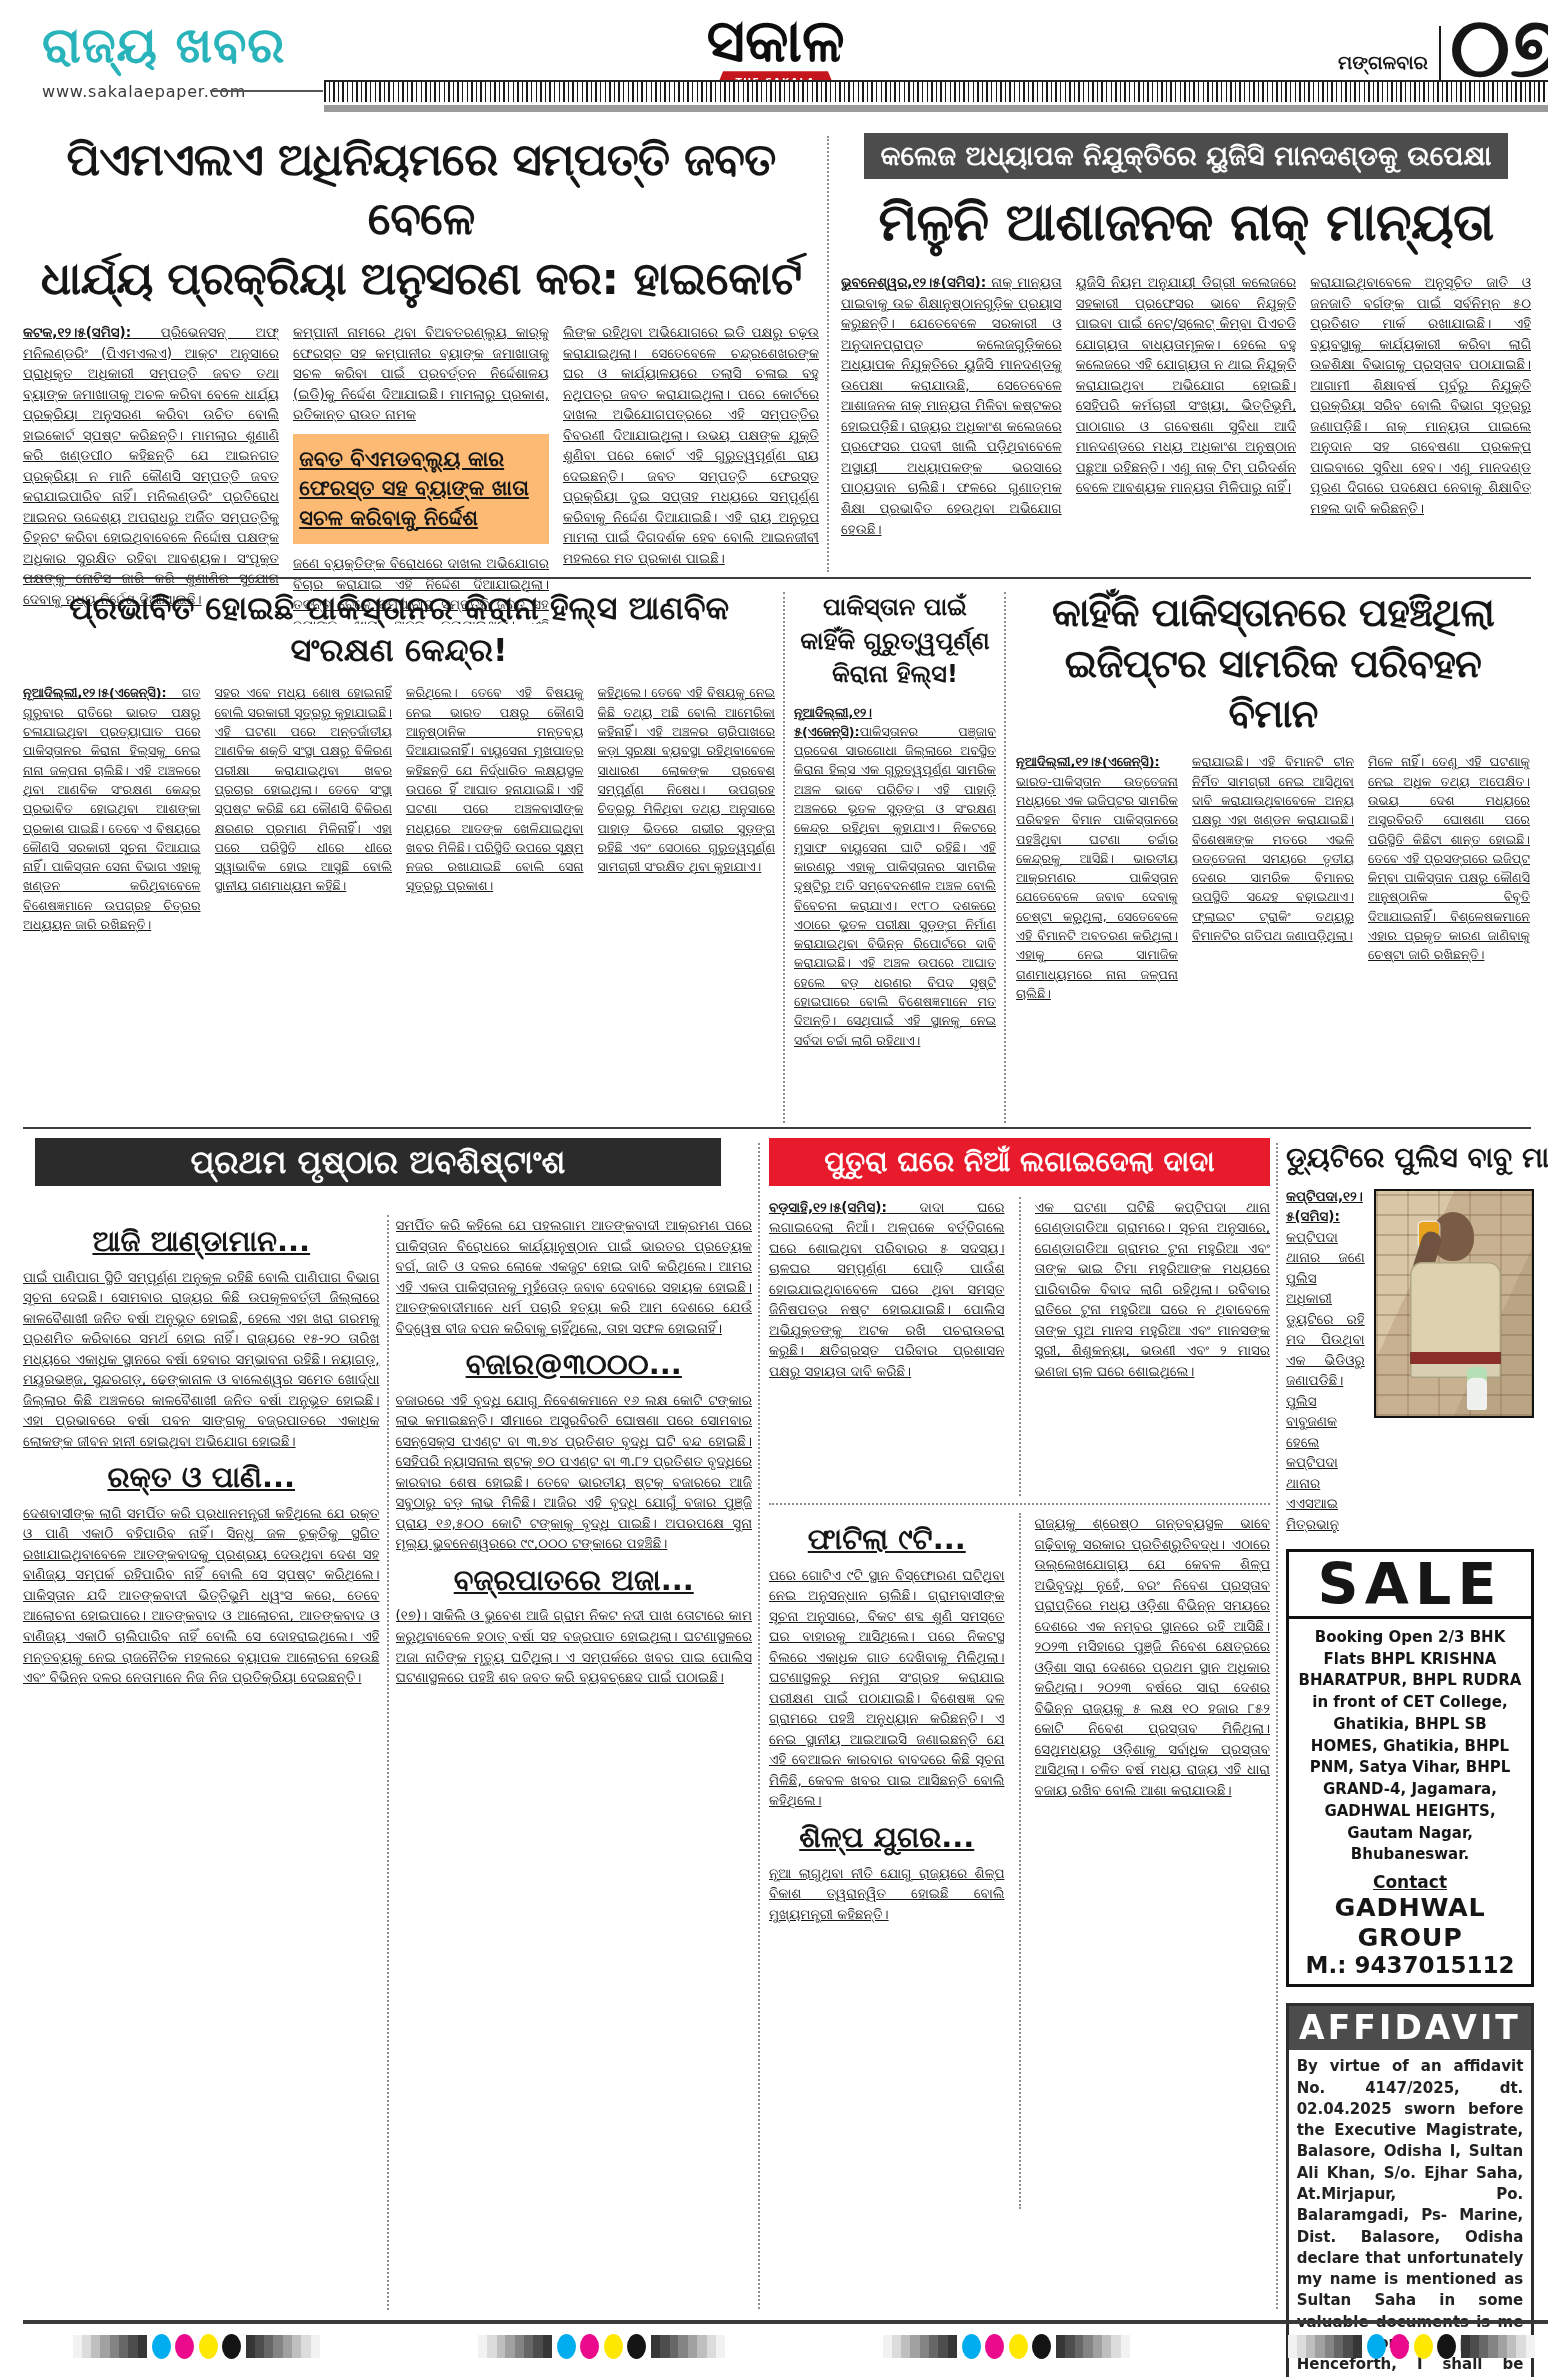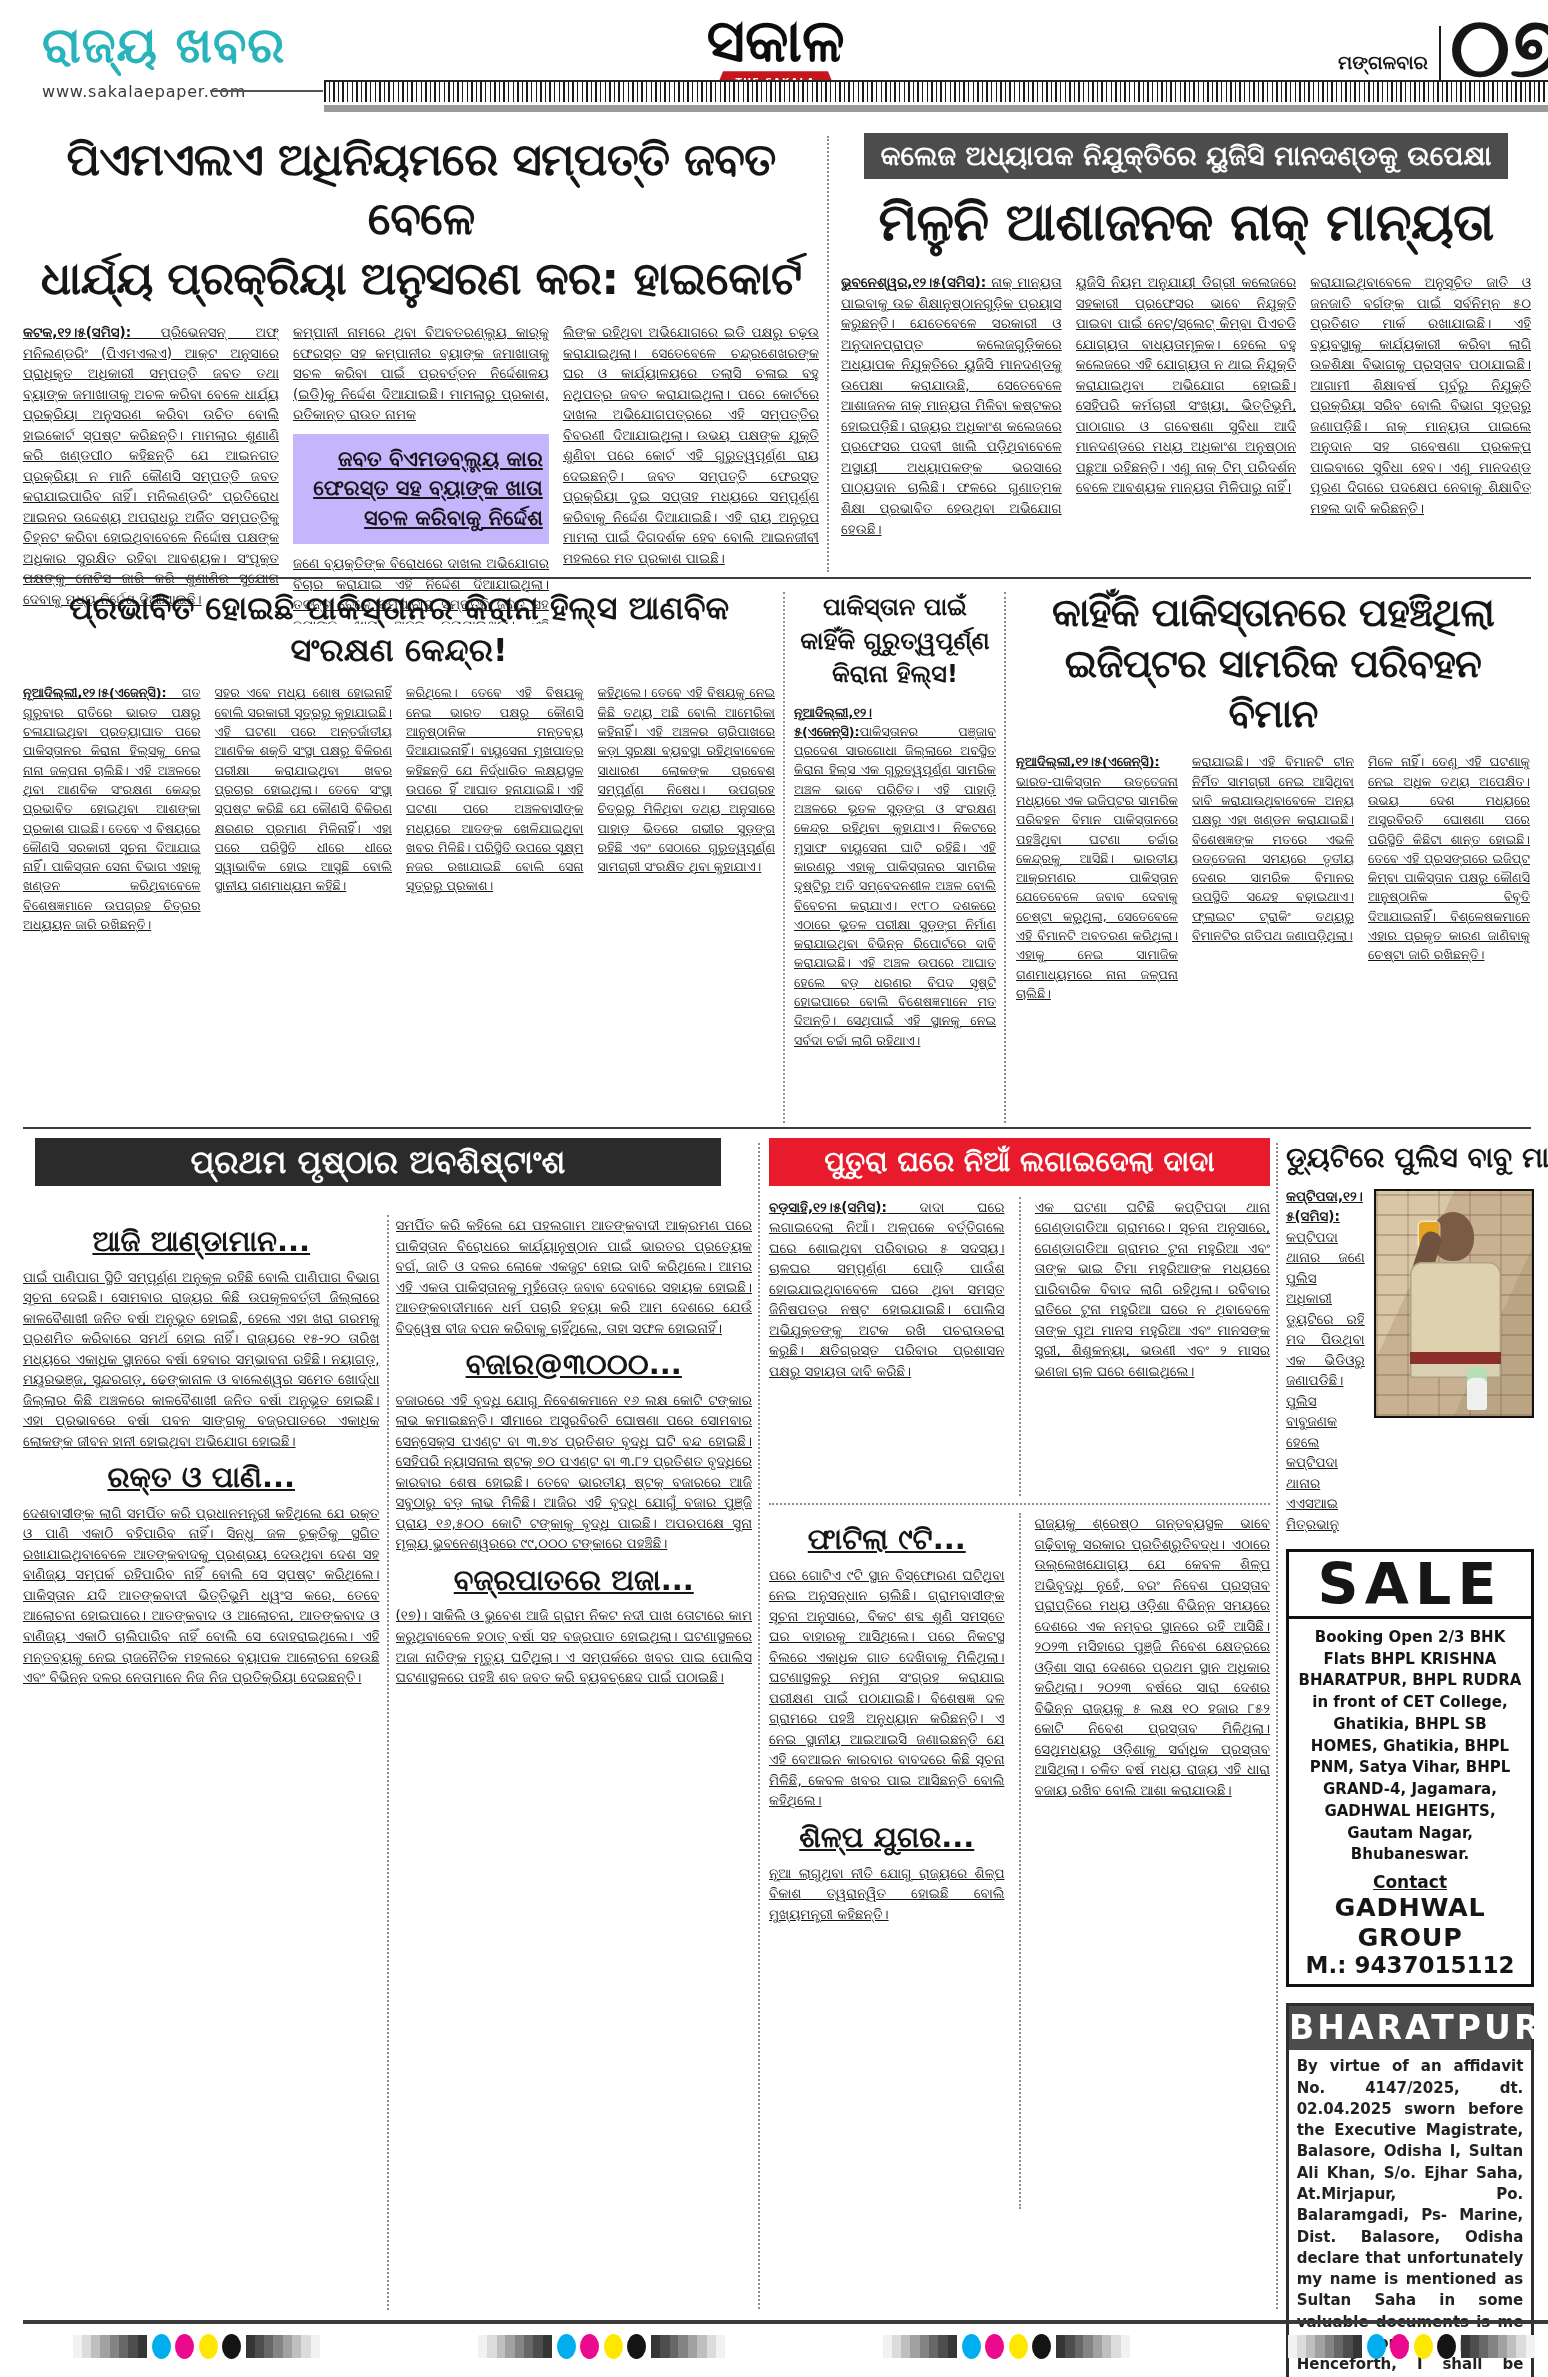--- a/index.html
+++ b/index.html
@@ -31,21 +31,21 @@
   .headline-s{font-size:24px;font-weight:800;text-align:center;line-height:1.4;}
   .kicker-gray{background:#4c4c4c;color:#fff;font-size:27px;font-weight:700;text-align:center;line-height:46px;height:46px;}
   .kicker-red{background:#e81b2d;color:#fff;font-size:28px;font-weight:700;text-align:center;line-height:48px;height:48px;}
   .section-bar{background:#2b2b2b;color:#fff;font-size:32px;font-weight:700;text-align:center;line-height:48px;height:48px;}
   
   .cols{display:flex;gap:14px;overflow:hidden;}
   .col{flex:1;text-align:justify;font-size:13.5px;line-height:1.52;overflow:hidden;text-decoration:underline;}
   .col-sm{font-size:12.7px;}
   .byline{font-weight:700;}
   .subhead{font-weight:800;font-size:29px;text-align:center;margin:7.7px 0 7.7px;line-height:1.25;}
-  .insetbox{background:#c4b5fd;font-size:21px;font-weight:800;text-align:right;
+  .insetbox{background:#fdba74;font-size:21px;font-weight:800;text-align:left;
     line-height:1.4;padding:10.8px 6.2px;margin:9.3px 0;}
   
   .photo{float:right;width:156px;height:225px;margin:3.1px 0 6.2px 9.3px;border:2.3px solid #111;
     position:relative;overflow:hidden;
     background:
       repeating-linear-gradient(0deg,rgba(125,98,70,.35) 0 2.3px,transparent 2.3px 20px),
       repeating-linear-gradient(90deg,rgba(125,98,70,.28) 0 2.3px,transparent 2.3px 31px),
       linear-gradient(115deg,#d8c6a6 0 30%,#c7b190 30% 70%,#b9a584 70% 100%);}
   .p-head{position:absolute;left:56px;top:21.6px;width:42px;height:49px;border-radius:50% 50% 45% 45%;background:#7a5b43;}
   .p-arm{position:absolute;left:40px;top:40px;width:20px;height:54px;border-radius:9.3px;background:#6f5340;transform:rotate(18deg);}
@@ -220,21 +220,21 @@
 
     <div class="adbox" style="margin-top:14px;">
       <div class="sale-title">SALE</div>
       <div class="sale-body">Booking Open 2/3 BHK Flats BHPL KRISHNA BHARATPUR, BHPL RUDRA in front of CET College, Ghatikia, BHPL SB HOMES, Ghatikia, BHPL PNM, Satya Vihar, BHPL GRAND-4, Jagamara, GADHWAL HEIGHTS, Gautam Nagar, Bhubaneswar.</div>
       <div class="sale-contact">Contact</div>
       <div class="sale-group">GADHWAL GROUP</div>
       <div class="sale-phone">M.: 9437015112</div>
     </div>
 
     <div class="affbox" style="margin-top:15.4px;">
-      <div class="aff-title">BHARATPUR</div>
+      <div class="aff-title">AFFIDAVIT</div>
       <div class="aff-body">By virtue of an affidavit No. 4147/2025, dt. 02.04.2025 sworn before the Executive Magistrate, Balasore, Odisha I, Sultan Ali Khan, S/o. Ejhar Saha, At.Mirjapur, Po. Balaramgadi, Ps- Marine, Dist. Balasore, Odisha declare that unfortunately my name is mentioned as Sultan Saha in some valuable documents is me and one person. Henceforth, I shall be known as Sultan Ali Khan for all purposes.</div>
     </div>
 
   </div>
 
   <div class="abs bottom-rule" style="left:23px;top:2320px;width:1525px;"></div>
 
   <div class="abs reg" style="left:73px;top:2334px;">
     <div class="regbar ltr"></div>
     <div class="dot" style="background:#00adee;"></div>

